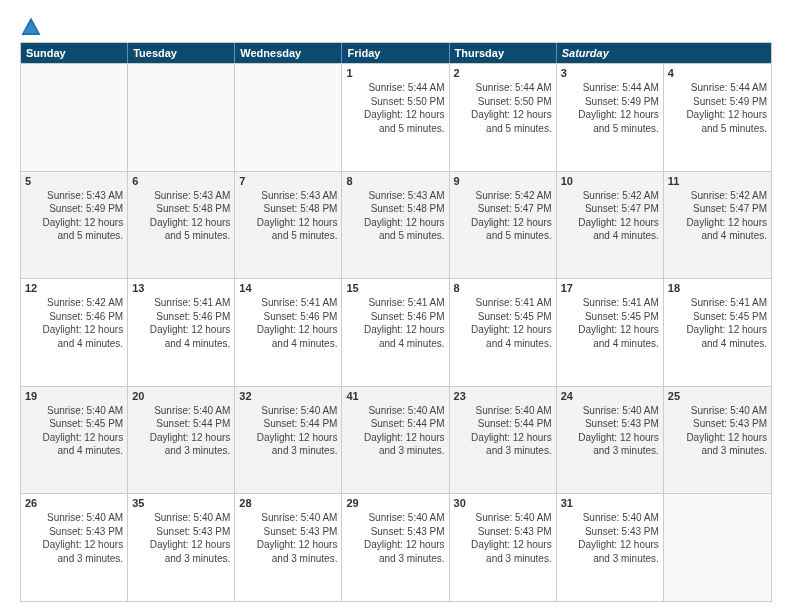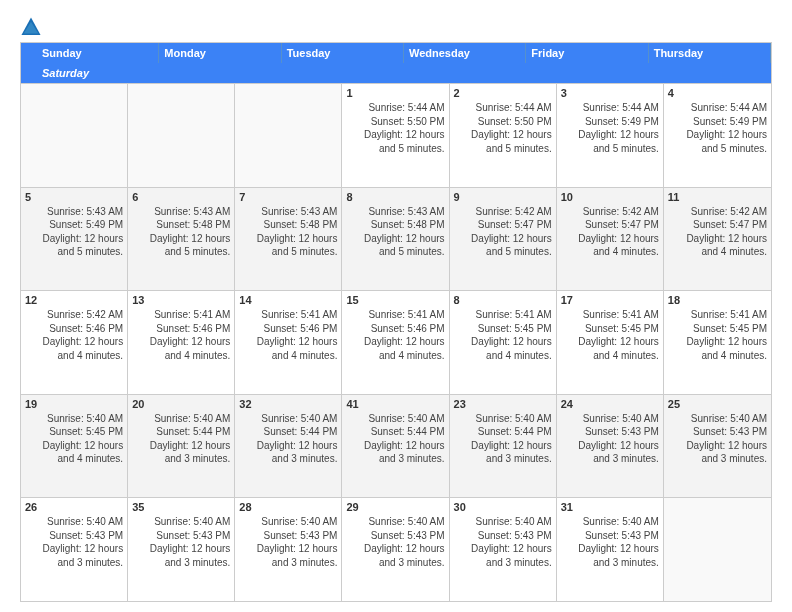--- a/index.html
+++ b/index.html
@@ -54,23 +54,22 @@
       margin-top: 2px;
     }
     .calendar {
       flex: 1;
       display: flex;
       flex-direction: column;
       border: 1px solid #ccc;
     }
     .cal-header-row {
       display: grid;
-      grid-template-columns: repeat(6, 1fr);
-      background: #3b82f6;
-      padding-left: 16px;
+      grid-template-columns: repeat(7, 1fr);
+      background: #0c4a6e;
     }
     .cal-header-cell {
       color: #fff;
       font-size: 11px;
       font-weight: bold;
       padding: 4px 5px;
       text-align: left;
       border-right: 1px solid #5590cc;
     }
     .cal-header-cell:last-child { border-right: none; font-style: italic; }
@@ -125,21 +124,20 @@
     </div>
     <div class="title-block">
       <div class="month-title"></div>
       <div class="subtitle"></div>
     </div>
   </div>
 
   <div class="calendar">
     <div class="cal-header-row">
     <div class="cal-header-cell">Sunday</div>
-        <div class="cal-header-cell">Monday</div>
         <div class="cal-header-cell">Tuesday</div>
         <div class="cal-header-cell">Wednesday</div>
         <div class="cal-header-cell">Friday</div>
         <div class="cal-header-cell">Thursday</div>
         <div class="cal-header-cell">Saturday</div>
       </div>
     <div class="cal-body">
     <div class="cal-row">
           <div class="cal-cell empty"></div>
           <div class="cal-cell empty"></div>

